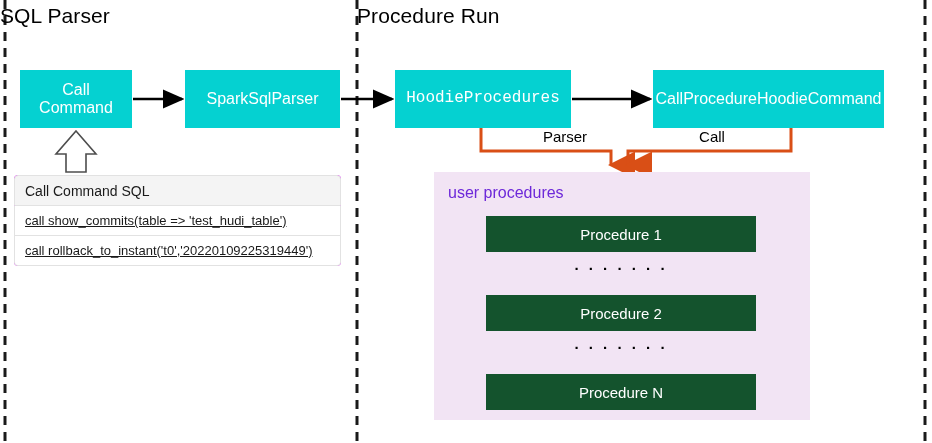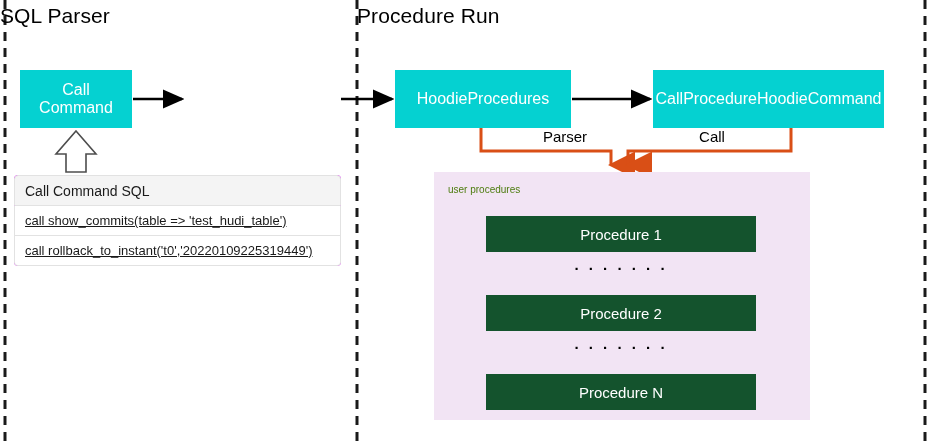--- a/index.html
+++ b/index.html
@@ -42,21 +42,21 @@
     align-items: center;
     justify-content: center;
     text-align: center;
     font-size: 16px;
     line-height: 1.12;
     box-sizing: border-box;
     padding: 2px 4px;
   }
   #node-call-command { left: 20px; top: 70px; width: 112px; height: 58px; }
   #node-spark-parser { left: 185px; top: 70px; width: 155px; height: 58px; }
-  #node-hoodie-procedures { left: 395px; top: 70px; width: 176px; height: 58px; }
+  #node-hoodie-procedures { left: 395px; top: 70px; width: 176px; height: 58px; font-family: Liberation Mono, monospace; }
   #node-call-procedure-cmd { left: 653px; top: 70px; width: 231px; height: 58px; }
 
   .edge-label {
     position: absolute;
     font-size: 15px;
     color: #000000;
     white-space: nowrap;
     text-align: center;
   }
   #label-build { left: 525px; top: 128px; width: 80px; }
@@ -109,22 +109,22 @@
     top: 172px;
     width: 376px;
     height: 248px;
     background: #f2e4f4;
     box-sizing: border-box;
   }
   #proc-panel-label {
     position: absolute;
     left: 14px;
     top: 12px;
-    font-size: 10px;
-    color: #4d7c0f;
+    font-size: 16px;
+    color: #6d28d9;
     white-space: nowrap;
   }
   .proc-box {
     position: absolute;
     left: 52px;
     width: 270px;
     height: 36px;
     background: #14532d;
     color: #ffffff;
     display: flex;
@@ -184,20 +184,23 @@
   <div class="section-title" id="title-sql">SQL Parser</div>
   <div class="section-title" id="title-proc">Procedure Run</div>
 
   <div class="node" id="node-call-command">
     <span style="display:block">
       <span>Call</span><br>
       <span>Command</span>
     </span>
   </div>
 
+  <div class="node" id="node-spark-parser">
+    <span>SparkSqlParser</span>
+  </div>
 
   <div class="node" id="node-hoodie-procedures">
     <span>HoodieProcedures</span>
   </div>
 
   <div class="node" id="node-call-procedure-cmd">
     <span>CallProcedureHoodieCommand</span>
   </div>
 
   <div class="edge-label" id="label-build">Parser</div>

